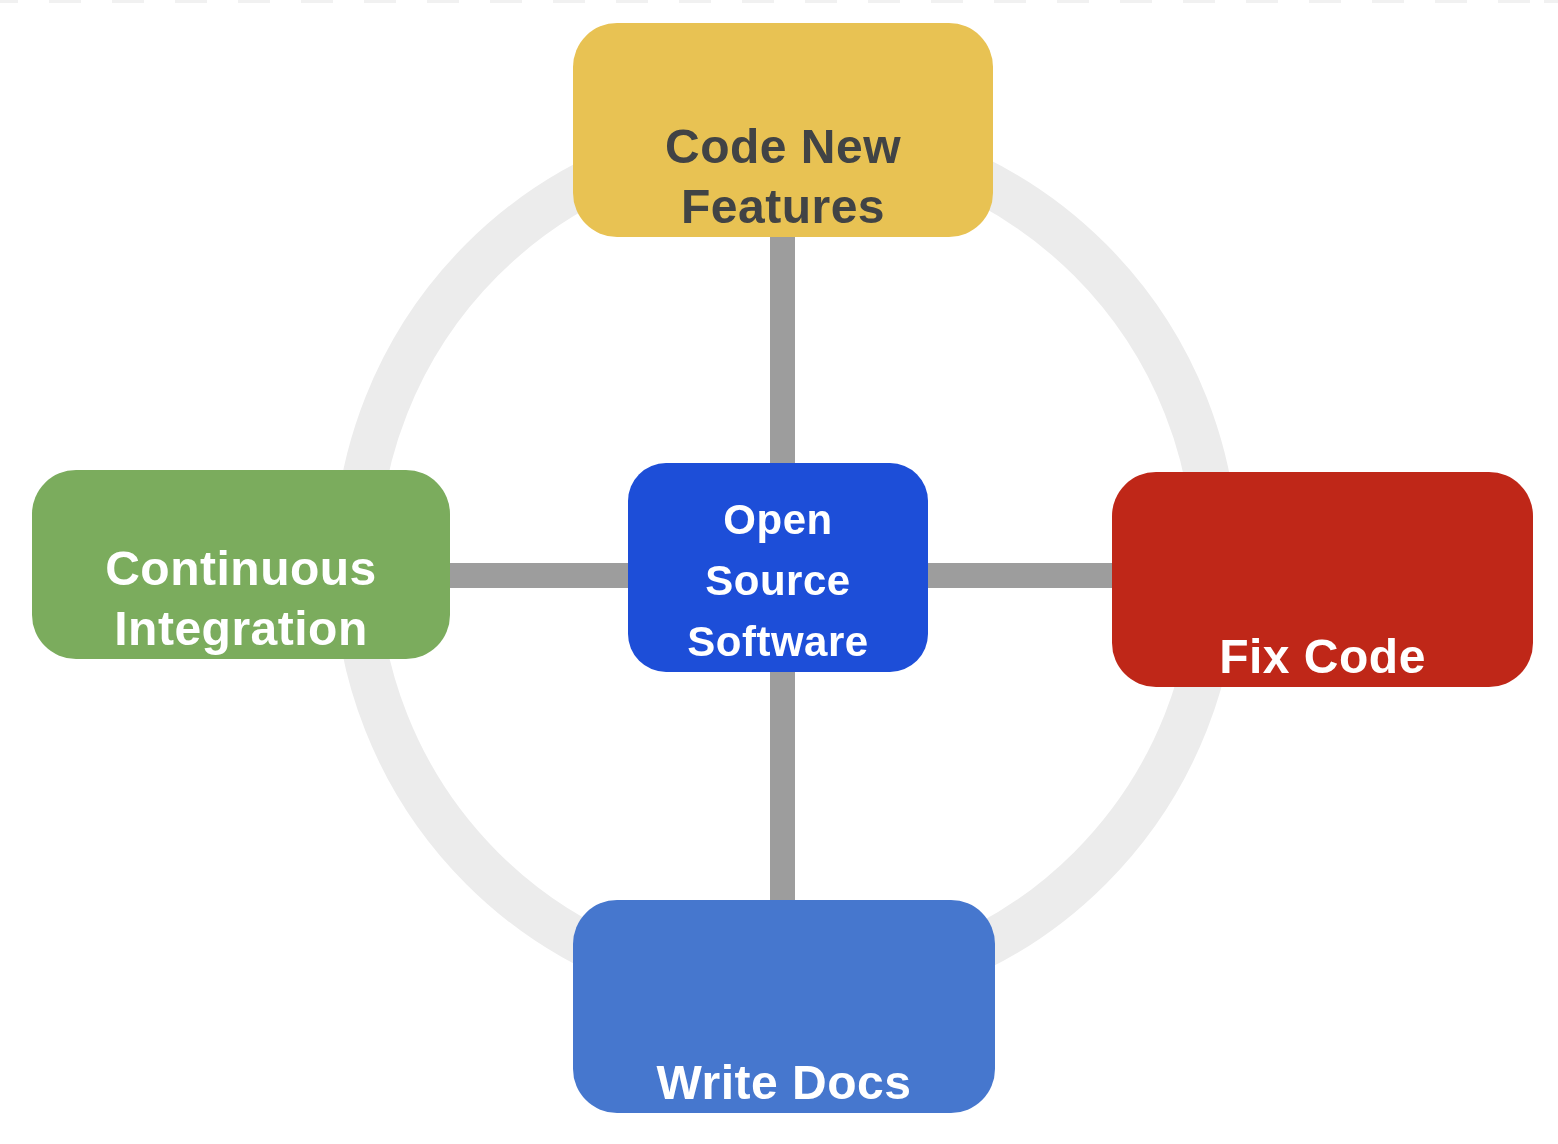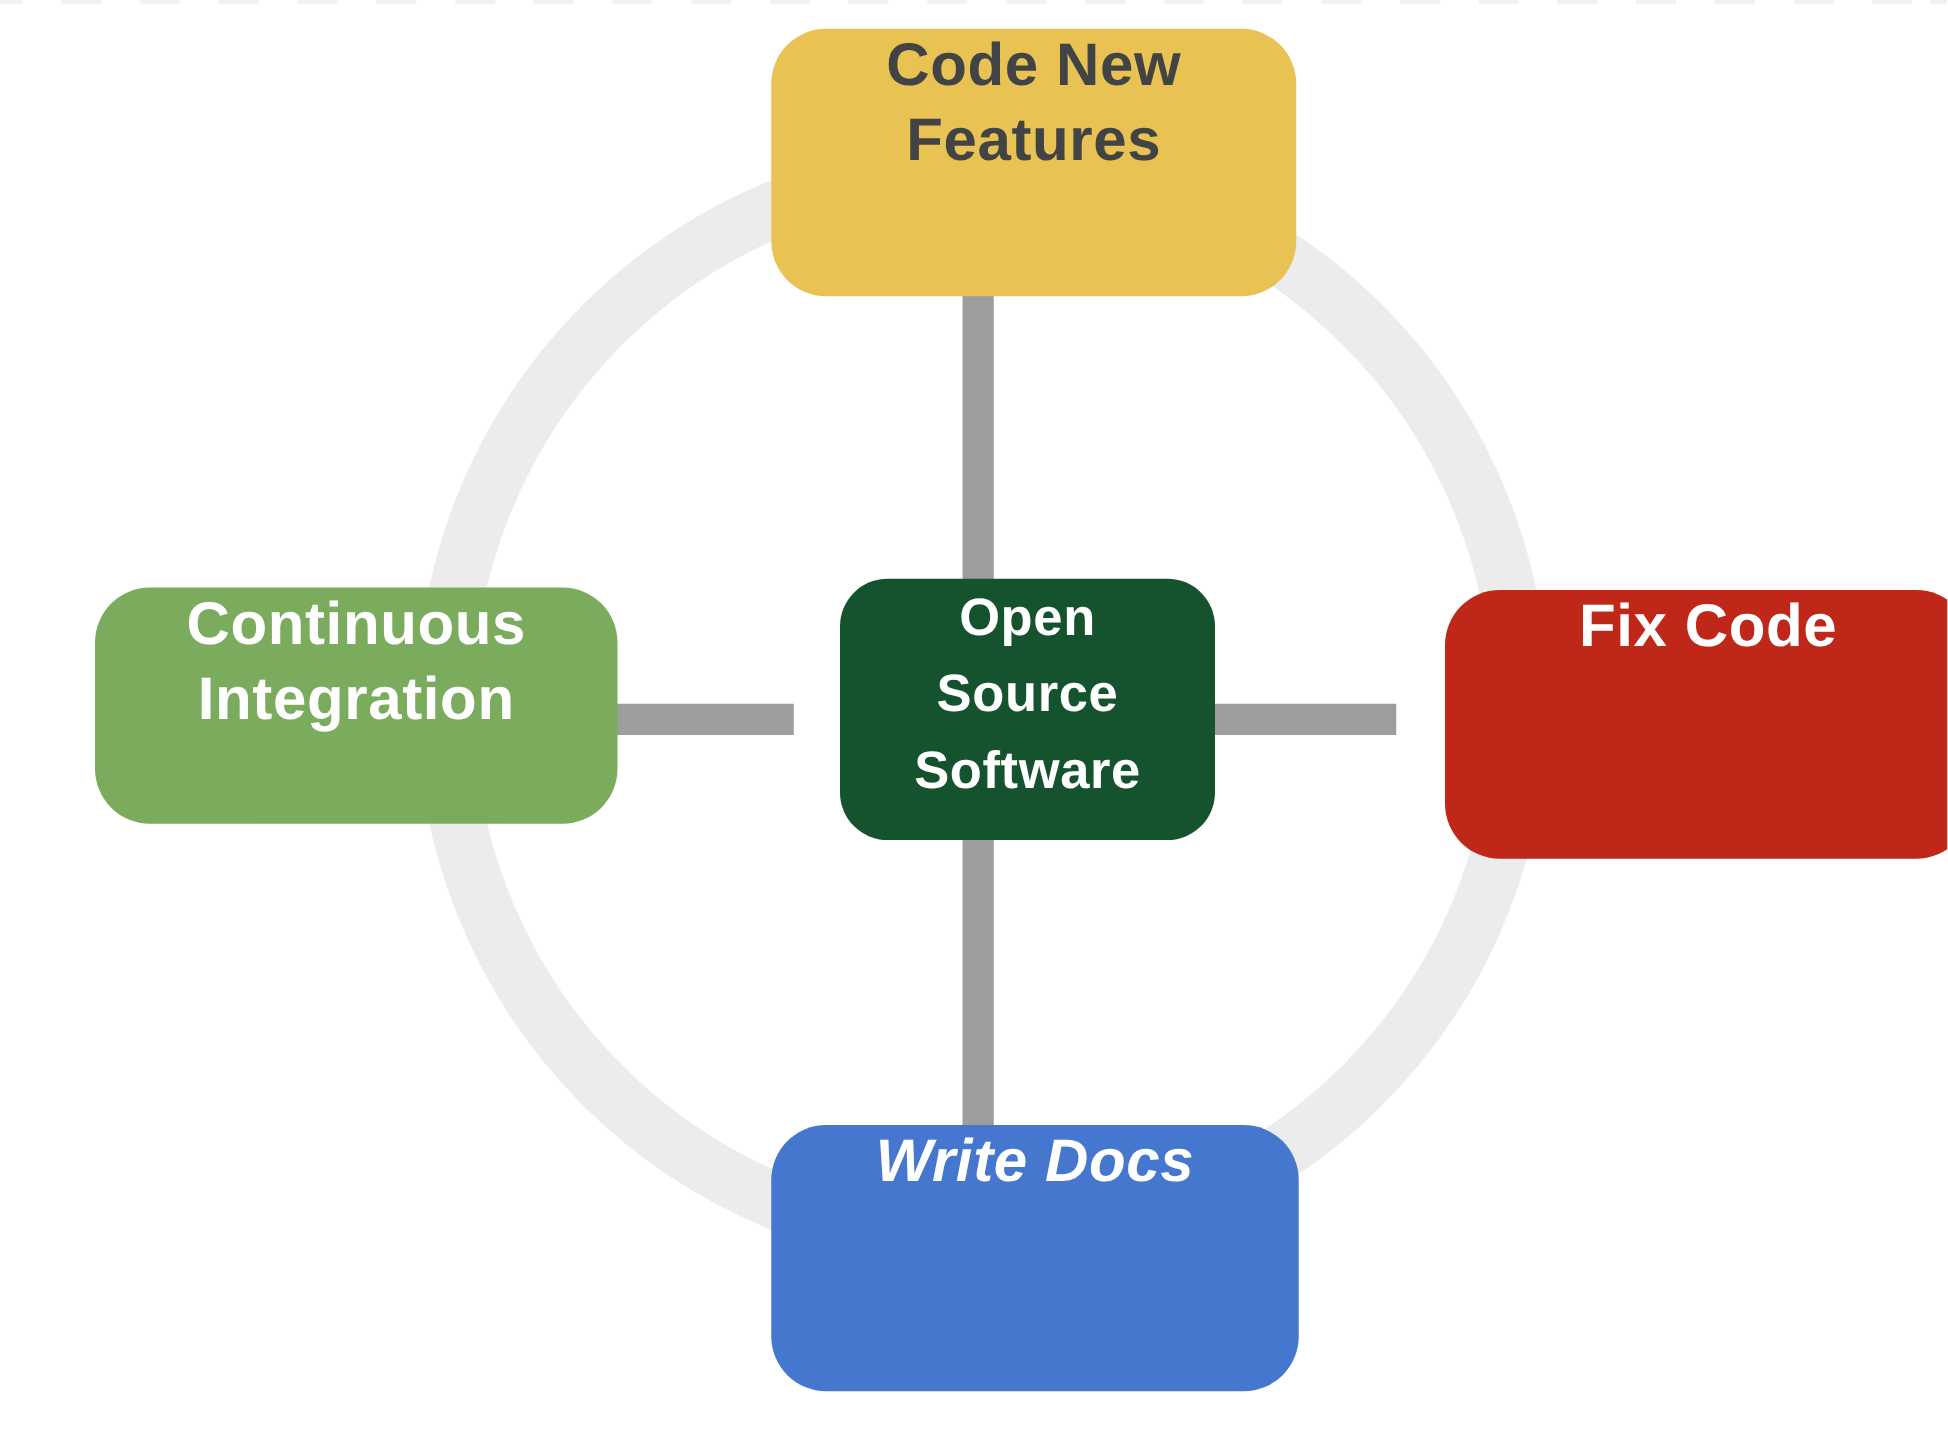--- a/index.html
+++ b/index.html
@@ -36,38 +36,37 @@
     z-index: 2;
   }
   .conn-top    { left: 770px; top: 235px; width: 25px; height: 230px; }
   .conn-bottom { left: 770px; top: 670px; width: 25px; height: 233px; }
   .conn-left   { left: 445px; top: 563px; width: 190px; height: 25px; }
   .conn-right  { left: 925px; top: 563px; width: 192px; height: 25px; }
   .node {
     position: absolute;
     z-index: 3;
     display: flex;
-    align-items: flex-start;
+    align-items: flex-end;
     justify-content: center;
     text-align: center;
     border-radius: 44px;
     box-sizing: border-box;
-    margin-left: 44px;
   }
   .node-label {
     white-space: pre-line;
     font-weight: bold;
     font-size: 48px;
     line-height: 60px;
     letter-spacing: 0.5px;
   }
   .node-top    { left: 573px;  top: 23px;  width: 420px; height: 214px; }
   .node-left   { left: 32px;   top: 470px; width: 418px; height: 189px; }
   .node-right  { left: 1112px; top: 472px; width: 421px; height: 215px; }
-  .node-bottom { left: 573px;  top: 900px; width: 422px; height: 213px; font-style: italic; }
+  .node-bottom { left: 573px;  top: 900px; width: 422px; height: 213px; }
   .node-center {
     left: 628px; top: 463px; width: 300px; height: 209px;
     border-radius: 38px;
   }
   .node-center .node-label {
     font-size: 42px;
     line-height: 61px;
   }
 </style>
 </head>
@@ -97,19 +96,19 @@
   </div>
 
   <div class="node node-right" style="background: rgb(191, 39, 24); color: rgb(255, 255, 255);">
     <span class="node-label">Fix Code</span>
   </div>
 
   <div class="node node-bottom" style="background: rgb(70, 119, 206); color: rgb(255, 255, 255);">
     <span class="node-label">Write Docs</span>
   </div>
 
-  <div class="node node-center" style="background: #14532d; color: rgb(255, 255, 255);">
+  <div class="node node-center" style="background: #1d4ed8; color: rgb(255, 255, 255);">
     <span class="node-label">Open
 Source
 Software</span>
   </div>
 
 </div>
 
 </body></html>

